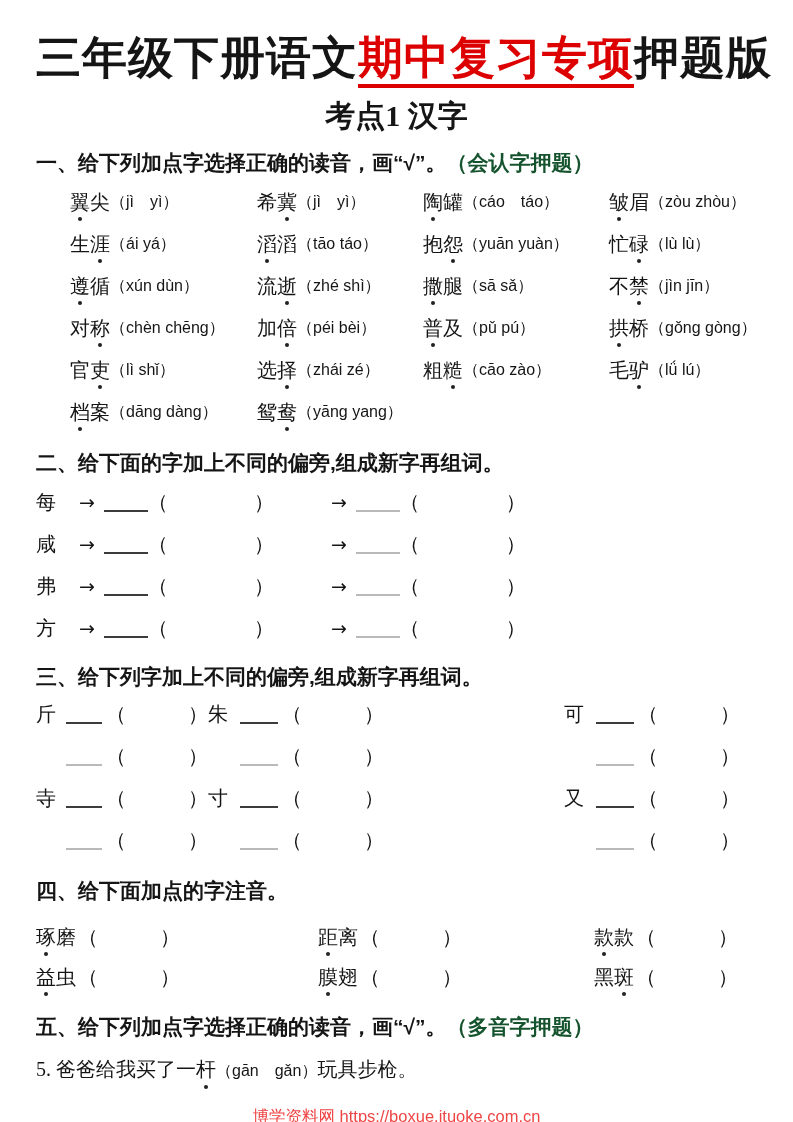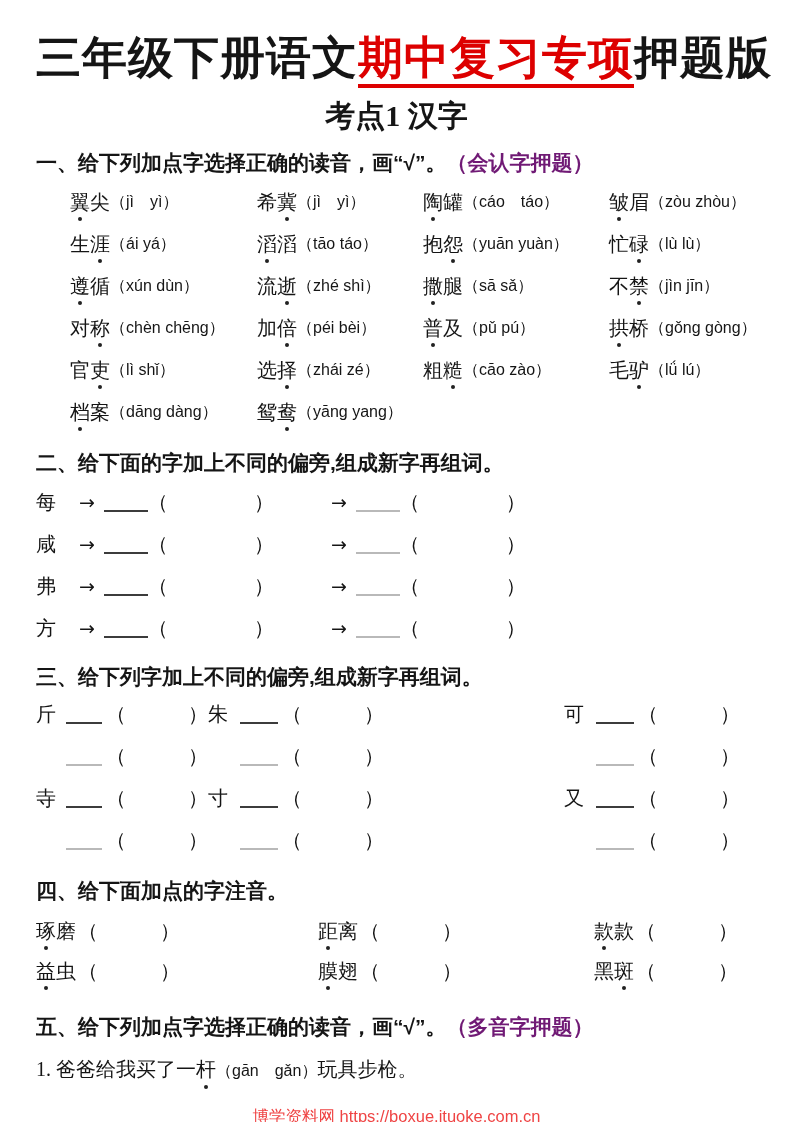--- a/index.html
+++ b/index.html
@@ -17,21 +17,21 @@
     margin:30px 0 0;letter-spacing:1px;white-space:nowrap;
   }
   .title .hl{color:#dd0000;border-bottom:4px solid #dd0000;padding-bottom:1px;}
   .subtitle{font-size:30px;font-weight:bold;text-align:center;margin:10px 0 0;}
 
   
   .sec-head{
     font-family:"Liberation Sans","DejaVu Sans",sans-serif;
     font-weight:bold;font-size:21px;line-height:28px;
   }
-  .red{color:#701a75;}
+  .red{color:#14532d;}
   .mt1{margin-top:12px;} .mt2{margin-top:16px;} .mt3{margin-top:14px;} .mt4{margin-top:22px;}
 
   
   .ch{position:relative;display:inline-block;}
   .dt::after{
     content:"";position:absolute;left:50%;bottom:-5px;transform:translateX(-50%);
     width:4px;height:4px;border-radius:50%;background:#222;
   }
   .py{font-family:Liberation Sans, sans-serif;font-size:16px;white-space:nowrap;}
   .blank{display:inline-block;width:44px;height:18px;border-bottom:2px solid #3c3c3c;}
@@ -53,21 +53,21 @@
 
   
   .s3-grid{display:grid;grid-template-columns:172px 356px 1fr;margin-top:2px;}
   .s3-cell{height:42px;display:flex;align-items:center;font-size:20px;}
   .ch3{width:26px;display:inline-block;margin-right:6px;}
   .ch3.ghost{visibility:hidden;}
   .s3-cell .blank{width:38px;margin-right:4px;}
 
   
   .s4-grid{display:grid;grid-template-columns:282px 276px 1fr;margin-top:6px;}
-  .s4-cell{height:40px;display:flex;align-items:center;font-size:20px;}
+  .s4-cell{height:40px;display:flex;align-items:flex-end;font-size:20px;}
   .s4-cell .word{margin-right:2px;}
 
   
   .sentence{font-size:20px;line-height:30px;margin-top:13px;}
 
   
   .footer{margin-top:20px;text-align:center;}
   .footer-site{
     font-family:"Liberation Sans","DejaVu Sans",sans-serif;
     color:#ef4444;font-size:16.5px;line-height:21px;
@@ -305,20 +305,20 @@
         <span class="word"><span class="ch dt">膜</span><span class="ch">翅</span></span>
         <span class="paren"><span>（</span><span class="gap-md"></span><span>）</span></span>
       </div>
       <div class="s4-cell">
         <span class="word"><span class="ch">黑</span><span class="ch dt">斑</span></span>
         <span class="paren"><span>（</span><span class="gap-md"></span><span>）</span></span>
       </div>
     </div>
 
   <div class="sec-head mt4"><span>五、给下列加点字选择正确的读音，画“√”。</span><span class="red">（多音字押题）</span></div>
-  <div class="sentence"><span>1. 爸爸给我买了一</span><span class="ch dt">杆</span><span class="py">（gān　gǎn）</span><span>玩具步枪。</span></div>
+  <div class="sentence"><span>5. 爸爸给我买了一</span><span class="ch dt">杆</span><span class="py">（gān　gǎn）</span><span>玩具步枪。</span></div>
 
   <div class="footer">
     <div class="footer-site">博学资料网 https://boxue.ituoke.com.cn</div>
     <div class="footer-page">第1页,共25页</div>
   </div>
 
 </div>
 
 </body></html>

